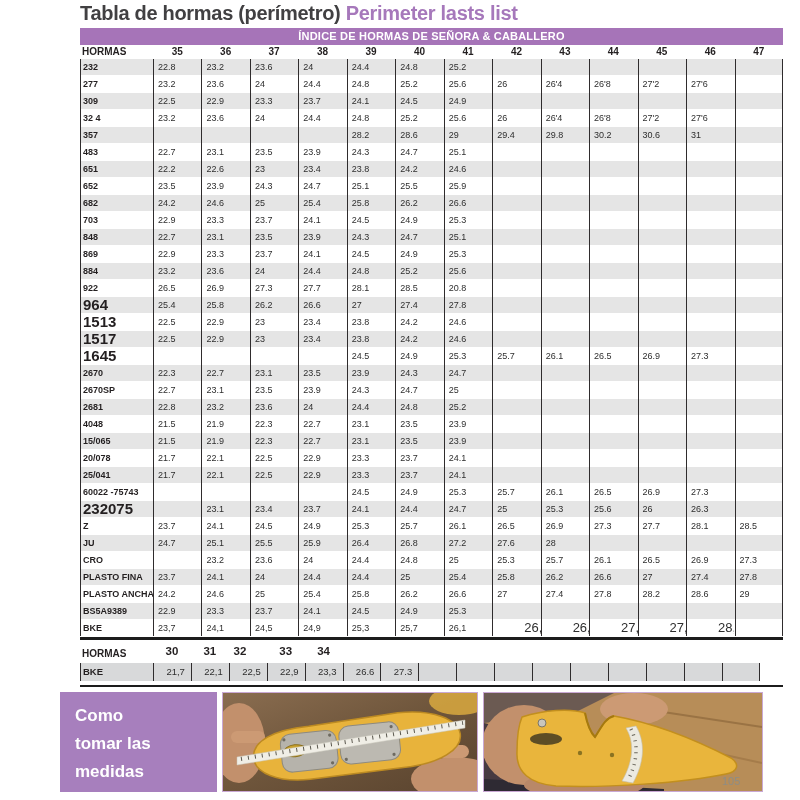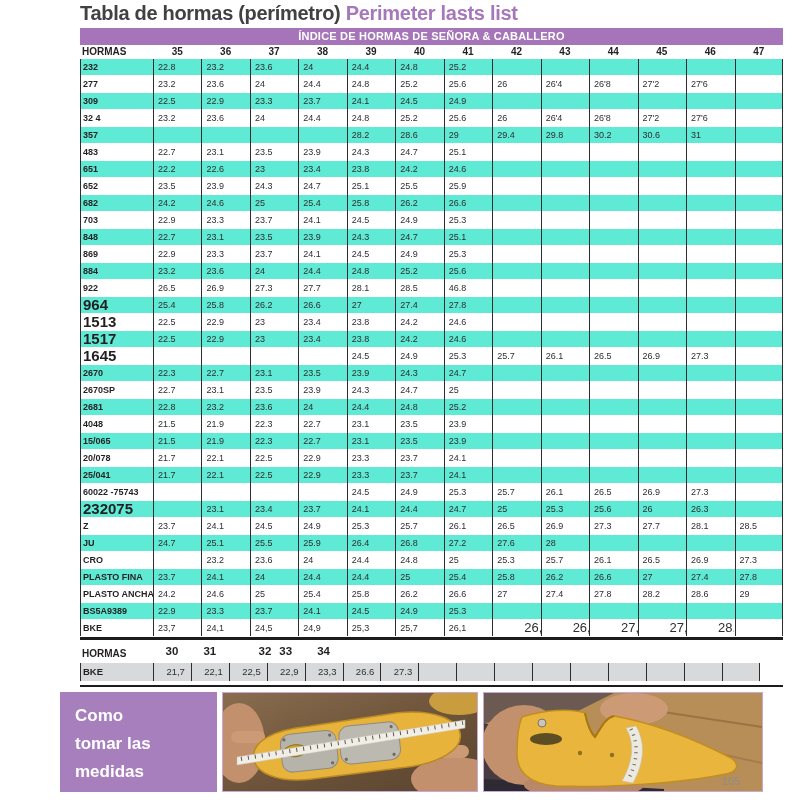--- a/index.html
+++ b/index.html
@@ -13,21 +13,21 @@
 
   .banner { height:17px; background:#a674b8; color:#fff; font-size:11px; font-weight:bold;
     text-align:center; line-height:17px; letter-spacing:0.2px; }
 
   .size-header { position:relative; height:13px; margin-top:1px; }
   .size-header .lbl { position:absolute; left:2px; top:0; font-size:10px; font-weight:bold; color:#231f20; }
   .size-header .sz { position:absolute; top:0; font-size:10px; font-weight:bold; text-align:center; color:#231f20; }
 
   .maintable { position:relative; width:703px; }
   .mrow { position:relative; height:16px; margin-bottom:1px; display:flex; }
-  .mrow.gray { background:#5eead4;align-items:flex-end; }
+  .mrow.gray { background:#e5e5e5;align-items:flex-end; }
   .mrow .rl { width:73px; font-size:9px; font-weight:bold; line-height:16px; padding-left:3px;
     white-space:nowrap; overflow:hidden; color:#231f20; }
   .mrow.biglabel .rl { font-size:15px; }
   .mrow .cv { width:48.46px; font-size:9px; line-height:16px; padding-left:5px; color:#2e2e2e;
     white-space:nowrap; overflow:hidden; }
   .mrow .cv.bigval { font-size:13px;padding-left:32px; }
   .vline { position:absolute; top:0; width:1px; background:#2f2c2d; }
 
   .rule { height:3px; background:#1c1c1c; margin-top:1px; }
   .rule.thin { height:2px; }
@@ -285,21 +285,21 @@
             <div class="cv"></div>
           </div>
           <div class="mrow">
             <div class="rl">922</div>
             <div class="cv">26.5</div>
             <div class="cv">26.9</div>
             <div class="cv">27.3</div>
             <div class="cv">27.7</div>
             <div class="cv">28.1</div>
             <div class="cv">28.5</div>
-            <div class="cv">46.8</div>
+            <div class="cv">20.8</div>
             <div class="cv"></div>
             <div class="cv"></div>
             <div class="cv"></div>
             <div class="cv"></div>
             <div class="cv"></div>
             <div class="cv"></div>
           </div>
           <div class="mrow gray biglabel">
             <div class="rl">964</div>
             <div class="cv">25.4</div>
@@ -638,21 +638,21 @@
         <div class="vline" style="left: 702px; height: 577px;"></div>
       </div>
 
     <div class="rule"></div>
 
     <div class="smalltable">
       <div class="s-header">
         <span class="lbl">HORMAS</span>
       <span class="sz" style="left: 73px; width: 37.9px;">30</span>
           <span class="sz" style="left: 110.9px; width: 37.9px;">31</span>
-          <span class="sz" style="left: 166px; width: 37.9px;">32</span>
+          <span class="sz" style="left: 141px; width: 37.9px;">32</span>
           <span class="sz" style="left: 186.7px; width: 37.9px;">33</span>
           <span class="sz" style="left: 224.6px; width: 37.9px;">34</span>
         </div>
       <div class="srow">
           <div class="rl">BKE</div>
           <div class="cv">21,7</div>
           <div class="cv">22,1</div>
           <div class="cv">22,5</div>
           <div class="cv">22,9</div>
           <div class="cv">23,3</div>

